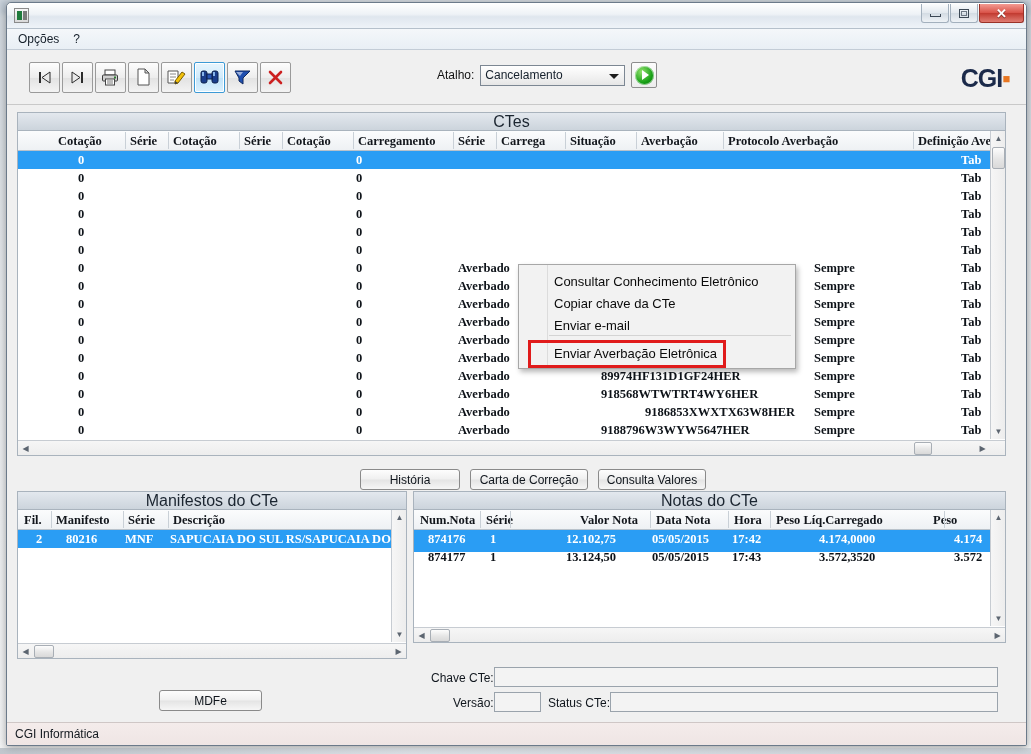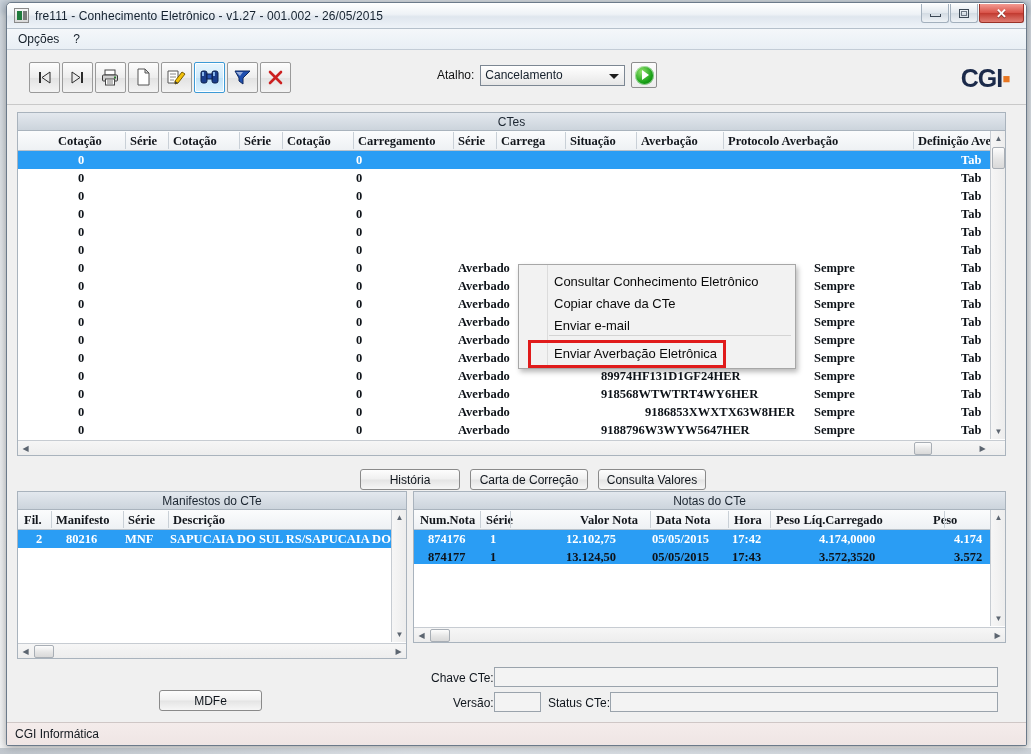--- a/index.html
+++ b/index.html
@@ -135,21 +135,21 @@
   .content { position:absolute; left:0; top:103px; right:0; bottom:23px; background:#f0f0f0; }
   .panel {
     position:absolute;
     border: 1px solid #a9b3bd;
     background: #ffffff;
   }
   .panel-cap {
     height: 18px;
     background: linear-gradient(180deg,#e3e8ee,#ccd4dc);
     border-bottom:1px solid #a9b3bd;
-    font-size: 12px; color:#1b2530;
+    font-size: 16px; color:#1b2530;
     display:flex; align-items:center; justify-content:center;
   }
   .grid-head {
     height: 20px; background: linear-gradient(180deg,#fbfcfd,#eef1f4);
     border-bottom: 1px solid #b9c2cb;
     position: relative; overflow:hidden;
   }
   .gh {
     position:absolute; top:3px;
     font-family:"Liberation Serif", serif; font-weight:bold;
@@ -230,21 +230,20 @@
 <body>
 
 <div class="desktop">
   <div class="desk-blur"></div>
 </div>
 
 <div class="win">
 
   <div class="titlebar">
     <div class="app-icon"></div>
-    <div class="title-text">fre111 - Conhecimento Eletrônico - v1.27 - 001.002 - 26/05/2015</div>
     <div class="wbtns">
       <div class="wbtn">
           <span class="glyph-min"></span>
         </div>
       <div class="wbtn">
           <span class="glyph-restore"></span>
         </div>
       <div class="wbtn close">
           <span class="glyph-close">✕</span>
         </div>
@@ -549,21 +548,21 @@
             <div class="gh" style="left: 362px;">Peso Líq.Carregado</div>
             <div class="gh" style="left: 519px;">Peso</div>
             <div class="gh-sep" style="left: 66px;"></div>
             <div class="gh-sep" style="left: 96px;"></div>
             <div class="gh-sep" style="left: 236px;"></div>
             <div class="gh-sep" style="left: 314px;"></div>
             <div class="gh-sep" style="left: 356px;"></div>
             <div class="gh-sep" style="left: 530px;"></div>
           </div>
         <div class="grid-body" id="not-body">
-            <div class="row sel" style="top: 0px; height: 34px;">
+            <div class="row sel" style="top: 0px; height: 22px;">
               <div class="cell" style="left: 14px;">874176</div>
               <div class="cell" style="left: 76px;">1</div>
               <div class="cell" style="left: 152px;">12.102,75</div>
               <div class="cell" style="left: 238px;">05/05/2015</div>
               <div class="cell" style="left: 318px;">17:42</div>
               <div class="cell" style="left: 405px;">4.174,0000</div>
               <div class="cell" style="left: 540px;">4.174</div>
             </div>
             <div class="row" style="top: 18px; height: 18px;">
               <div class="cell" style="left: 14px;">874177</div>

